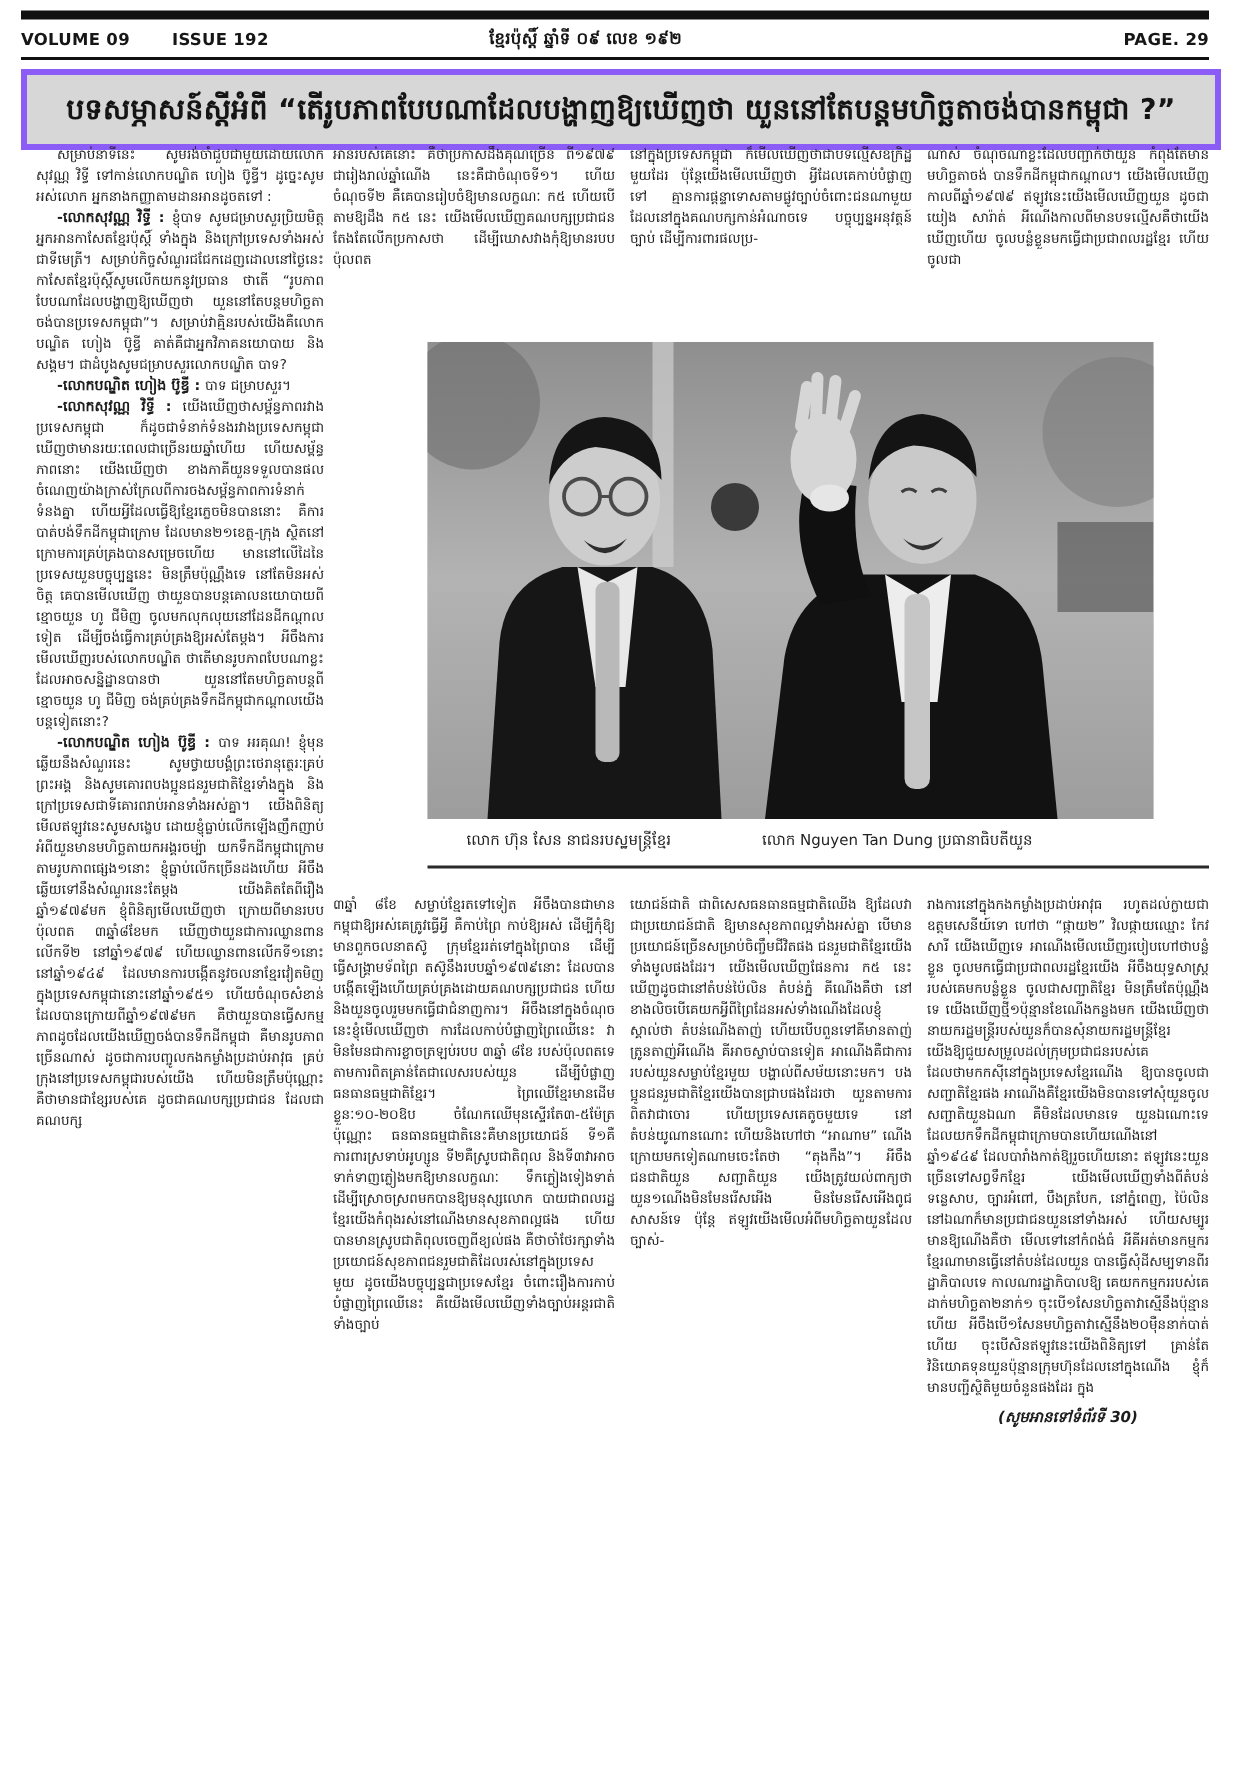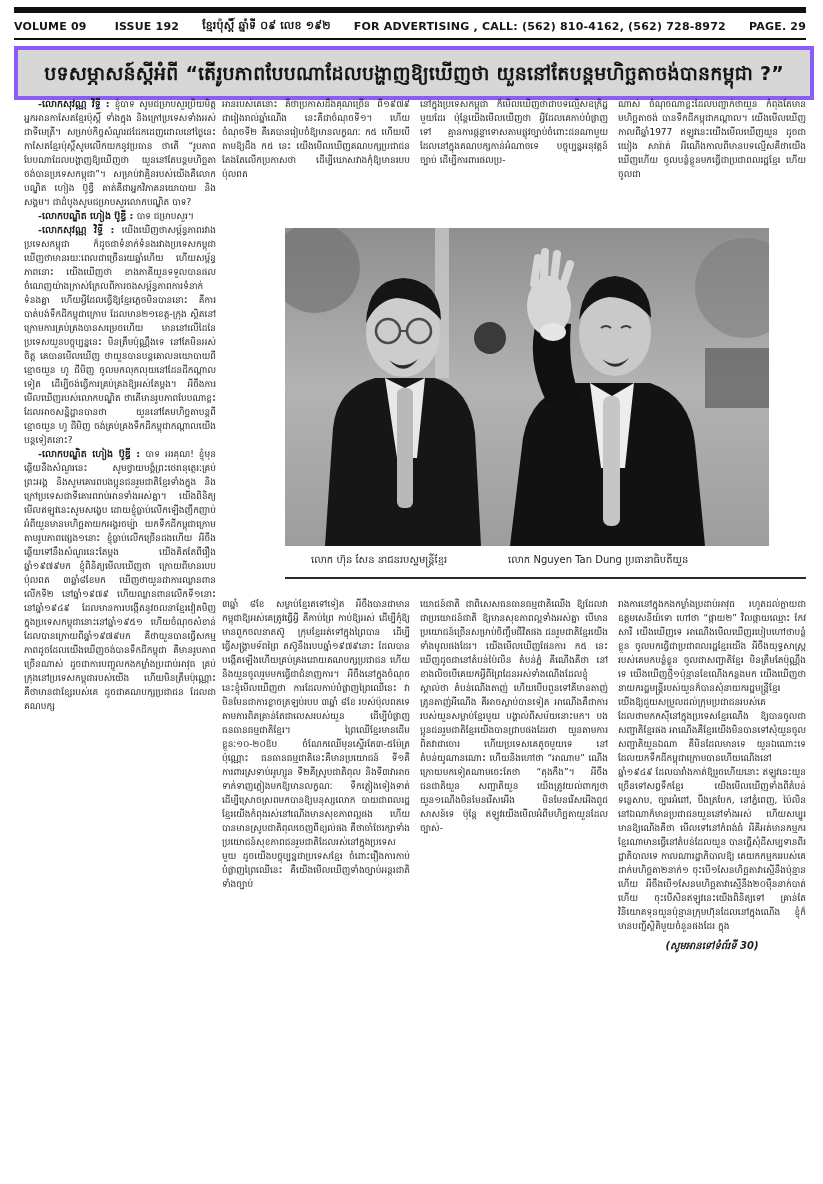--- a/index.html
+++ b/index.html
@@ -45,45 +45,45 @@
 <body>
 
 <div class="abs topbar"></div>
 <div class="abs masthead">
   <span>VOLUME 09</span>
   <span style="width:28px"></span>
   <span>ISSUE 192</span>
   <span class="sp"></span>
   <span>ខ្មែរប៉ុស្តិ៍ ឆ្នាំទី ០៩ លេខ ១៩២</span>
   <span class="sp"></span>
-  <span>FOR ADVERTISING ,  CALL: (562) 810-4162, (562) 728-8972</span>
   <span class="sp"></span>
   <span>PAGE. 29</span>
 </div>
 <div class="abs thinrule"></div>
 
 <div class="abs banner">
   <h1>បទសម្ភាសន៍ស្តីអំពី “តើរូបភាពបែបណាដែលបង្ហាញឱ្យឃើញថា យួននៅតែបន្តមហិច្ឆតាចង់បានកម្ពុជា ?”</h1>
 </div>
 
 <div class="abs col c1">
+    <p>សម្រាប់នាទីនេះ សូមរង់ចាំជួបជាមួយដោយលោក សុវណ្ណ វិទ្ធី ទៅកាន់លោកបណ្ឌិត ហៀង ប៊ូឌ្ធី។ ដូច្នេះសូមអស់លោក អ្នកនាងកញ្ញាតាមដានអានដូចតទៅ :</p>
     <p><b>-លោកសុវណ្ណ វិទ្ធី : </b>ខ្ញុំបាទ សូមជម្រាបសួរប្រិយមិត្តអ្នកអានកាសែតខ្មែរប៉ុស្តិ៍ ទាំងក្នុង និងក្រៅប្រទេសទាំងអស់ជាទីមេត្រី។ សម្រាប់កិច្ចសំណួរជជែកដេញដោលនៅថ្ងៃនេះ កាសែតខ្មែរប៉ុស្តិ៍សូមលើកយកនូវប្រធាន ថាតើ “រូបភាពបែបណាដែលបង្ហាញឱ្យឃើញថា យួននៅតែបន្តមហិច្ឆតាចង់បានប្រទេសកម្ពុជា”។ សម្រាប់វាគ្មិនរបស់យើងគឺលោកបណ្ឌិត ហៀង ប៊ូឌ្ធី គាត់គឺជាអ្នកវិភាគនយោបាយ និងសង្គម។ ជាដំបូងសូមជម្រាបសួរលោកបណ្ឌិត បាទ?</p>
     <p><b>-លោកបណ្ឌិត ហៀង ប៊ូឌ្ធី : </b>បាទ ជម្រាបសួរ។</p>
     <p><b>-លោកសុវណ្ណ វិទ្ធី : </b>យើងឃើញថាសម្ព័ន្ធភាពរវាងប្រទេសកម្ពុជា ក៏ដូចជាទំនាក់ទំនងរវាងប្រទេសកម្ពុជា ឃើញថាមានរយៈពេលជាច្រើនរយឆ្នាំហើយ ហើយសម្ព័ន្ធភាពនោះ យើងឃើញថា ខាងភាគីយួនទទួលបានផលចំណេញយ៉ាងក្រាស់ក្រែលពីការចងសម្ព័ន្ធភាពការទំនាក់ទំនងគ្នា ហើយអ្វីដែលធ្វើឱ្យខ្មែរភ្លេចមិនបាននោះ គឺការបាត់បង់ទឹកដីកម្ពុជាក្រោម ដែលមាន២១ខេត្ត-ក្រុង ស្ថិតនៅក្រោមការគ្រប់គ្រងបានសម្រេចហើយ មាននៅលើដៃនៃប្រទេសយួនបច្ចុប្បន្ននេះ មិនត្រឹមប៉ុណ្ណឹងទេ នៅតែមិនអស់ចិត្ត គេបានមើលឃើញ ថាយួនបានបន្តគោលនយោបាយពីខ្មោចយួន ហូ ជីមិញ ចូលមកលុកលុយនៅដែនដីកណ្តាលទៀត ដើម្បីចង់ធ្វើការគ្រប់គ្រងឱ្យអស់តែម្តង។ អីចឹងការមើលឃើញរបស់លោកបណ្ឌិត ថាតើមានរូបភាពបែបណាខ្លះដែលអាចសន្និដ្ឋានបានថា យួននៅតែមហិច្ឆតាបន្តពីខ្មោចយួន ហូ ជីមិញ ចង់គ្រប់គ្រងទឹកដីកម្ពុជាកណ្តាលយើងបន្តទៀតនោះ?</p>
     <p><b>-លោកបណ្ឌិត ហៀង ប៊ូឌ្ធី : </b>បាទ អរគុណ! ខ្ញុំមុនឆ្លើយនឹងសំណួរនេះ សូមថ្វាយបង្គំព្រះថេរានុត្ថេរៈគ្រប់ព្រះអង្គ និងសូមគោរពបងប្អូនជនរួមជាតិខ្មែរទាំងក្នុង និងក្រៅប្រទេសជាទីគោរពរាប់អានទាំងអស់គ្នា។ យើងពិនិត្យមើលឥឡូវនេះសូមសង្ខេប ដោយខ្ញុំធ្លាប់លើកឡើងញឹកញាប់អំពីយួនមានមហិច្ឆតាយកអង្គរចម្ប៉ា យកទឹកដីកម្ពុជាក្រោម តាមរូបភាពផ្សេង១នោះ ខ្ញុំធ្លាប់លើកច្រើនដងហើយ អីចឹងឆ្លើយទៅនឹងសំណួរនេះតែម្តង យើងគិតតែពីរឿងឆ្នាំ១៩៧៩មក ខ្ញុំពិនិត្យមើលឃើញថា ក្រោយពីមានរបបប៉ុលពត ៣ឆ្នាំ៨ខែមក ឃើញថាយួនជាការឈ្លានពានលើកទី២ នៅឆ្នាំ១៩៧៩ ហើយឈ្លានពានលើកទី១នោះនៅឆ្នាំ១៩៤៩ ដែលមានការបង្កើតនូវចលនាខ្មែរវៀតមិញ ក្នុងប្រទេសកម្ពុជានោះនៅឆ្នាំ១៩៥១ ហើយចំណុចសំខាន់ដែលបានក្រោយពីឆ្នាំ១៩៧៩មក គឺថាយួនបានធ្វើសកម្មភាពដូចដែលយើងឃើញចង់បានទឹកដីកម្ពុជា គឺមានរូបភាពច្រើនណាស់ ដូចជាការបញ្ចូលកងកម្លាំងប្រដាប់អាវុធ គ្រប់ក្រុងនៅប្រទេសកម្ពុជារបស់យើង ហើយមិនត្រឹមប៉ុណ្ណោះគឺថាមានជាខ្សែរបស់គេ ដូចជាគណបក្សប្រជាជន ដែលជាគណបក្ស</p>
   </div>
 
 <div class="abs col c2t">
   <p class="noindent">អានរបស់គេនោះ គឺថាប្រកាសដឹងគុណច្រើន ពី១៩៧៩ ជារៀងរាល់ឆ្នាំណើង នេះគឺជាចំណុចទី១។ ហើយចំណុចទី២ គឺគេបានរៀបចំឱ្យមានលក្ខណៈ ក៥ ហើយបើតាមឱ្យដឹង ក៥ នេះ យើងមើលឃើញគណបក្សប្រជាជនតែងតែលើកប្រកាសថា ដើម្បីឃោសវាងកុំឱ្យមានរបបប៉ុលពត</p>
 </div>
 <div class="abs col c3t">
   <p class="noindent">នៅក្នុងប្រទេសកម្ពុជា ក៏មើលឃើញថាជាបទល្មើសឧក្រិដ្ឋមួយដែរ ប៉ុន្តែយើងមើលឃើញថា អ្វីដែលគេកាប់បំផ្លាញទៅ គ្មានការផ្តន្ទាទោសតាមផ្លូវច្បាប់ចំពោះជនណាមួយដែលនៅក្នុងគណបក្សកាន់អំណាចទេ បច្ចុប្បន្នអនុវត្តន៍ច្បាប់ ដើម្បីការពារផលប្រ-</p>
 </div>
 <div class="abs col c4t">
-  <p class="noindent">ណាស់ ចំណុចណាខ្លះដែលបញ្ជាក់ថាយួន កំពុងតែមានមហិច្ឆតាចង់ បានទឹកដីកម្ពុជាកណ្តាល។ យើងមើលឃើញកាលពីឆ្នាំ1977 ឥឡូវនេះយើងមើលឃើញយួន ដូចជា យៀង សារ៉ាត់ អីណើងកាលពីមានបទល្មើសគឺថាយើងឃើញហើយ ចូលបន្លំខ្លួនមកធ្វើជាប្រជាពលរដ្ឋខ្មែរ ហើយចូលជា</p>
+  <p class="noindent">ណាស់ ចំណុចណាខ្លះដែលបញ្ជាក់ថាយួន កំពុងតែមានមហិច្ឆតាចង់ បានទឹកដីកម្ពុជាកណ្តាល។ យើងមើលឃើញកាលពីឆ្នាំ១៩៧៩ ឥឡូវនេះយើងមើលឃើញយួន ដូចជា យៀង សារ៉ាត់ អីណើងកាលពីមានបទល្មើសគឺថាយើងឃើញហើយ ចូលបន្លំខ្លួនមកធ្វើជាប្រជាពលរដ្ឋខ្មែរ ហើយចូលជា</p>
 </div>
 
 <div class="abs photo">
   <svg width="484" height="318" viewBox="0 0 484 318">
     <defs>
       <linearGradient id="bg" x1="0" y1="0" x2="0" y2="1">
         <stop offset="0" stop-color="#8f8f8f"></stop>
           <stop offset="0.5" stop-color="#b3b3b3"></stop>
           <stop offset="1" stop-color="#9d9d9d"></stop>
       </linearGradient>

